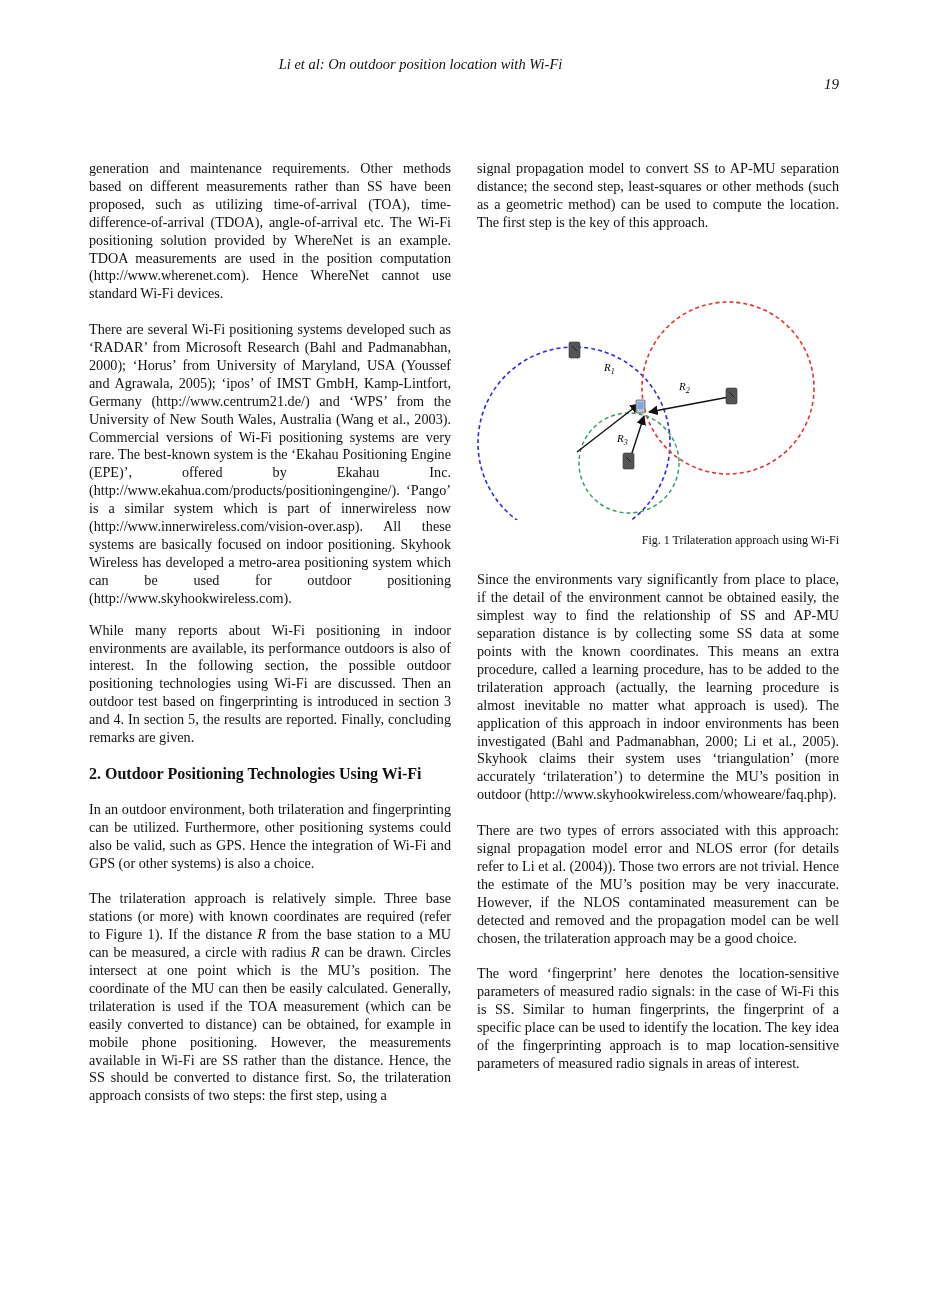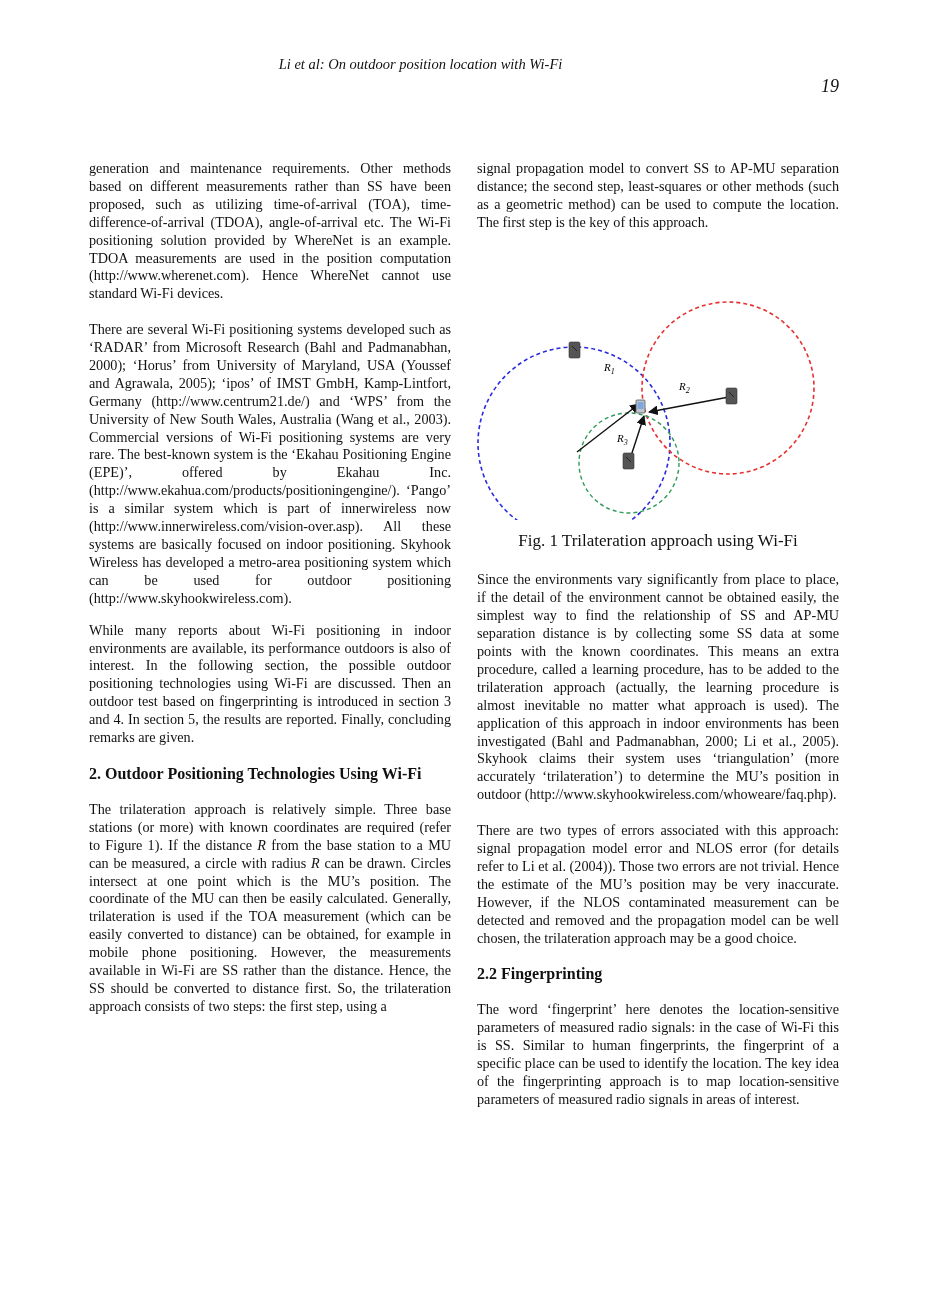--- a/index.html
+++ b/index.html
@@ -1,43 +1,44 @@
 <!DOCTYPE html>
 <html><head>
 <meta charset="utf-8">
 <style>
   html, body { margin: 0; padding: 0; background: #ffffff; }
   body { width: 925px; height: 1309px; position: relative; overflow: hidden;
          font-family: "Liberation Serif", serif; color: #111; }
   .running-head { position: absolute; top: 56px; left: 0; width: 841px; text-align: center;
                   font-style: italic; font-size: 14.5px; }
-  .page-num { position: absolute; top: 76px; right: 86px; font-style: italic; font-size: 18px; }
+  .page-num { position: absolute; top: 76px; right: 86px; font-style: italic; font-size: 15px; }
   .col { position: absolute; top: 160px; width: 362px; font-size: 14.2px; line-height: 17.9px; }
   .col-left { left: 89px; }
   .col-right { left: 477px; }
   p { margin: 0 0 17.9px 0; text-align: justify; }
   p.nogap { margin-bottom: 14px; }
   h2 { font-size: 16px; font-weight: bold; margin: 6px 0 18px 0; line-height: 18px; }
   h3 { font-size: 16px; font-weight: bold; margin: 6px 0 18px 0; line-height: 18px; }
   .figure { position: relative; width: 362px; height: 270px; margin: 10px 0 8px 0; }
   .figure svg { position: absolute; left: 0; top: 0; }
-  .caption { text-align: center; margin: 12px 0 22px 0; font-size: 17px; }
+  .caption { text-align: right; margin: 12px 0 22px 0; font-size: 12px; }
   .lbl { font-style: italic; font-family: "Liberation Serif", serif; font-size: 11px; }
 </style>
 </head>
 <body>
 
 <div class="running-head">Li et al: On outdoor position location with Wi-Fi</div>
 <div class="page-num">19</div>
 
 <div class="col col-left">
   <p>generation and maintenance requirements. Other methods based on different measurements rather than SS have been proposed, such as utilizing time-of-arrival (TOA), time-difference-of-arrival (TDOA), angle-of-arrival etc. The Wi-Fi positioning solution provided by WhereNet is an example. TDOA measurements are used in the position computation (http://www.wherenet.com). Hence WhereNet cannot use standard Wi-Fi devices.</p>
   <p class="nogap">There are several Wi-Fi positioning systems developed such as ‘RADAR’ from Microsoft Research (Bahl and Padmanabhan, 2000); ‘Horus’ from University of Maryland, USA (Youssef and Agrawala, 2005); ‘ipos’ of IMST GmbH, Kamp-Lintfort, Germany (http://www.centrum21.de/) and ‘WPS’ from the University of New South Wales, Australia (Wang et al., 2003). Commercial versions of Wi-Fi positioning systems are very rare. The best-known system is the ‘Ekahau Positioning Engine (EPE)’, offered by Ekahau Inc. (http://www.ekahua.com/products/positioningengine/). ‘Pango’ is a similar system which is part of innerwireless now (http://www.innerwireless.com/vision-over.asp). All these systems are basically focused on indoor positioning. Skyhook Wireless has developed a metro-area positioning system which can be used for outdoor positioning (http://www.skyhookwireless.com).</p>
   <p>While many reports about Wi-Fi positioning in indoor environments are available, its performance outdoors is also of interest. In the following section, the possible outdoor positioning technologies using Wi-Fi are discussed. Then an outdoor test based on fingerprinting is introduced in section 3 and 4. In section 5, the results are reported. Finally, concluding remarks are given.</p>
   <h2>2. Outdoor Positioning Technologies Using Wi-Fi</h2>
+  <p>In an outdoor environment, both trilateration and fingerprinting can be utilized. Furthermore, other positioning systems could also be valid, such as GPS. Hence the integration of Wi-Fi and GPS (or other systems) is also a choice.</p>
   <p><span>The trilateration approach is relatively simple. Three base stations (or more) with known coordinates are required (refer to Figure 1). If the distance </span><i>R</i><span> from the base station to a MU can be measured, a circle with radius </span><i>R</i><span> can be drawn. Circles intersect at one point which is the MU’s position. The coordinate of the MU can then be easily calculated. Generally, trilateration is used if the TOA measurement (which can be easily converted to distance) can be obtained, for example in mobile phone positioning. However, the measurements available in Wi-Fi are SS rather than the distance. Hence, the SS should be converted to distance first. So, the trilateration approach consists of two steps: the first step, using a</span></p>
 </div>
 
 <div class="col col-right">
   <p>signal propagation model to convert SS to AP-MU separation distance; the second step, least-squares or other methods (such as a geometric method) can be used to compute the location. The first step is the key of this approach.</p>
 
   <div class="figure">
     <svg id="fig-svg" width="362" height="270" viewBox="0 0 362 270">
       <defs>
         <marker id="arr" viewBox="0 0 10 10" refX="9" refY="5" markerWidth="7" markerHeight="7" orient="auto-start-reverse">
@@ -68,15 +69,14 @@
       </g>
       <text class="lbl" x="127" y="121"><tspan>R</tspan><tspan dy="3" font-size="8">1</tspan></text>
       <text class="lbl" x="202" y="140"><tspan>R</tspan><tspan dy="3" font-size="8">2</tspan></text>
       <text class="lbl" x="140" y="192"><tspan>R</tspan><tspan dy="3" font-size="8">3</tspan></text>
     </svg>
   </div>
   <div class="caption">Fig. 1 Trilateration approach using Wi-Fi</div>
 
   <p>Since the environments vary significantly from place to place, if the detail of the environment cannot be obtained easily, the simplest way to find the relationship of SS and AP-MU separation distance is by collecting some SS data at some points with the known coordinates. This means an extra procedure, called a learning procedure, has to be added to the trilateration approach (actually, the learning procedure is almost inevitable no matter what approach is used). The application of this approach in indoor environments has been investigated (Bahl and Padmanabhan, 2000; Li et al., 2005). Skyhook claims their system uses ‘triangulation’ (more accurately ‘trilateration’) to determine the MU’s position in outdoor (http://www.skyhookwireless.com/whoweare/faq.php).</p>
   <p>There are two types of errors associated with this approach: signal propagation model error and NLOS error (for details refer to Li et al. (2004)). Those two errors are not trivial. Hence the estimate of the MU’s position may be very inaccurate. However, if the NLOS contaminated measurement can be detected and removed and the propagation model can be well chosen, the trilateration approach may be a good choice.</p>
-  <h3>2.2 Fingerprinting</h3>
   <p>The word ‘fingerprint’ here denotes the location-sensitive parameters of measured radio signals: in the case of Wi-Fi this is SS. Similar to human fingerprints, the fingerprint of a specific place can be used to identify the location. The key idea of the fingerprinting approach is to map location-sensitive parameters of measured radio signals in areas of interest.</p>
 </div>
 
 </body></html>

